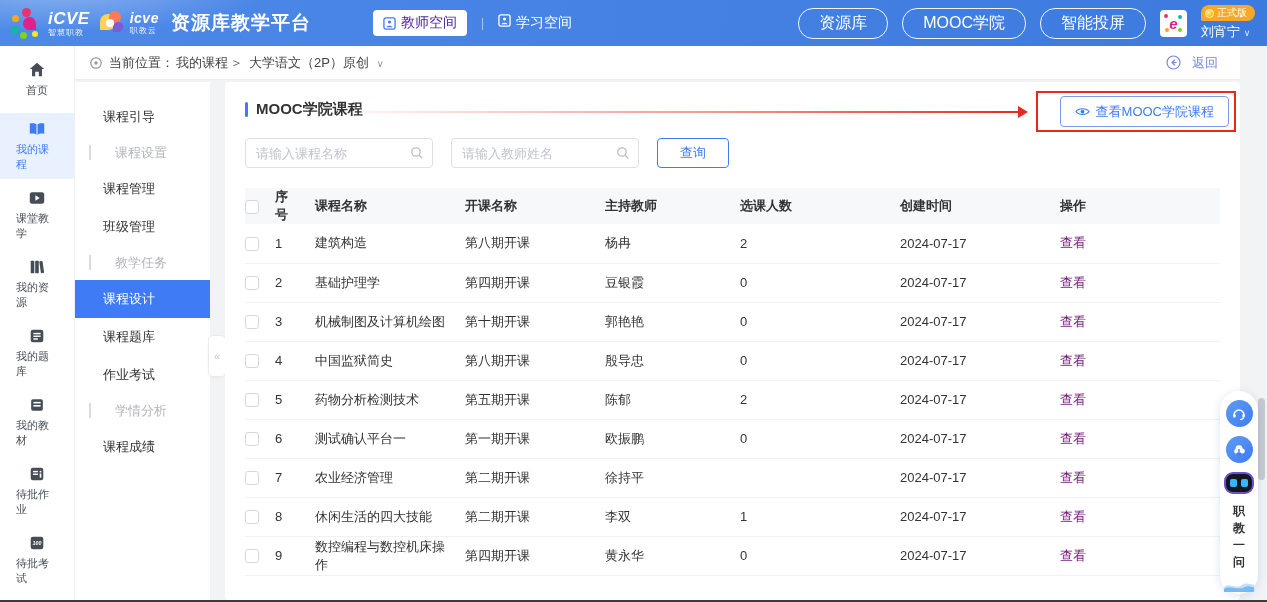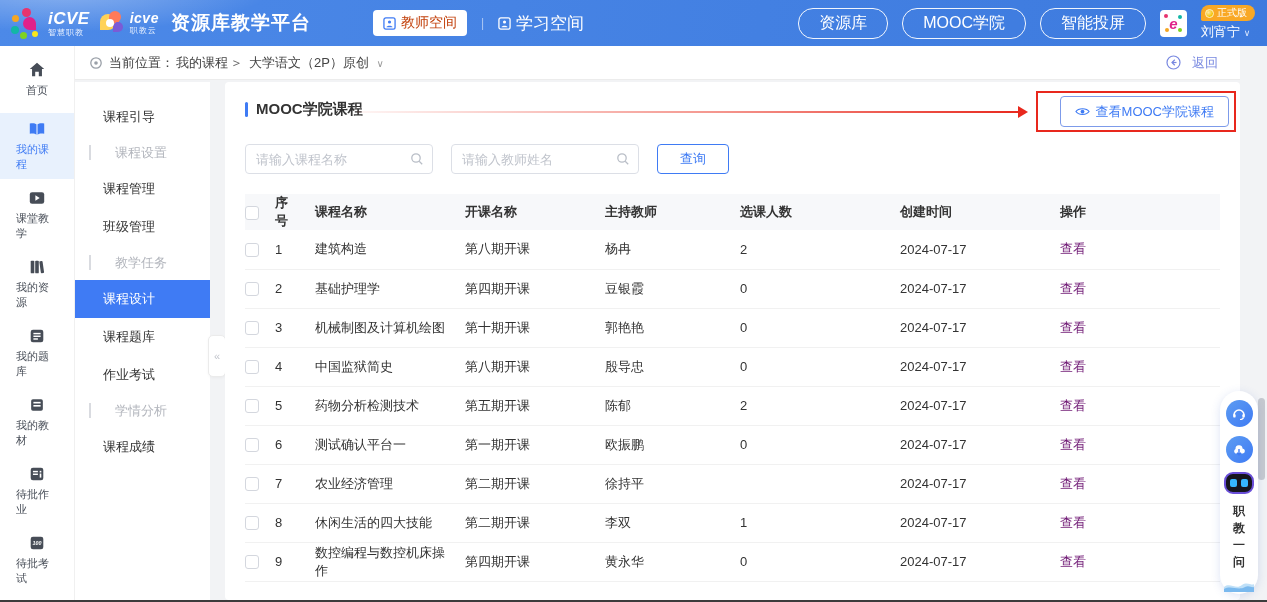--- a/index.html
+++ b/index.html
@@ -14,23 +14,23 @@
   .swirl { position:relative; width:34px; height:34px; margin-right:4px; }
   .swirl i { position:absolute; border-radius:50%; }
   .logo-txt { line-height:1; }
   .logo-txt .big { font-size:17px; font-weight:bold; font-style:italic; color:#fff; letter-spacing:.5px; }
   .logo-txt .small { font-size:8px; color:#eaf2ff; margin-top:2px; letter-spacing:1px; }
   .logo2 { display:flex; align-items:center; margin-right:12px; }
   .shell { position:relative; width:26px; height:26px; margin-right:4px; }
   .shell i { position:absolute; border-radius:50% 50% 50% 0; }
   .app-title { color:#fff; font-size:19px; font-weight:bold; letter-spacing:1px; }
   .space-nav { display:flex; align-items:center; margin-left:62px; }
-  .space-btn { display:flex; align-items:center; gap:5px; background:#fff; color:#c2410c; font-size:14px; border-radius:4px; padding:4px 10px; cursor:pointer; }
+  .space-btn { display:flex; align-items:center; gap:5px; background:#fff; color:#4c1d95; font-size:14px; border-radius:4px; padding:4px 10px; cursor:pointer; }
   .space-sep { color:rgba(255,255,255,.55); margin:0 14px; font-size:12px; }
-  .space-link { display:flex; align-items:center; gap:5px; color:#fff; font-size:17px; cursor:pointer; }
+  .space-link { display:flex; align-items:flex-start; gap:5px; color:#fff; font-size:14px; cursor:pointer; }
   .hdr-right { margin-left:auto; display:flex; align-items:center; gap:14px; }
   .pill { border:1px solid rgba(255,255,255,.92); color:#fff; font-size:16px; border-radius:15px; padding:4px 20px; cursor:pointer; white-space:nowrap; }
   .mini-logo { width:27px; height:27px; background:#fff; border-radius:4px; display:flex; align-items:center; justify-content:center; position:relative; }
   .mini-logo b { color:#e0218a; font-size:15px; font-style:italic; }
   .mini-logo i { position:absolute; border-radius:50%; }
   .user-col { display:flex; flex-direction:column; align-items:flex-start; gap:2px; }
   .badge { display:flex; align-items:center; gap:3px; background:#f9a825; color:#fff; font-size:10px; border-radius:9px 9px 9px 2px; padding:1px 8px 1px 4px; }
   .badge .medal { width:9px; height:9px; border-radius:50%; background:radial-gradient(circle at 35% 35%, #ffe9a8, #f2c200 70%); border:1px solid #fff3c4; display:inline-block; }
   .username { color:#fff; font-size:13px; cursor:pointer; white-space:nowrap; }
   .caret { font-size:9px; color:#dbe8ff; }
@@ -66,21 +66,21 @@
   .title-bar { width:3px; height:15px; background:#3f7bf4; border-radius:2px; margin-right:8px; }
   .section-title { font-size:15px; font-weight:bold; color:#333; }
 
   .anno-line { position:absolute; top:29px; left:132px; right:216px; height:2px;
     background:linear-gradient(90deg, rgba(235,60,45,.05), rgba(235,60,45,.55) 55%, #e8281d); pointer-events:none; }
   .anno-arrow { position:absolute; top:24px; right:206px; width:0; height:0; border:6px solid transparent; border-left:10px solid #e8281d; pointer-events:none; }
   .anno-box { position:absolute; top:9px; right:4px; width:200px; height:41px; border:2px solid #e8281d; pointer-events:none; }
   .view-mooc-btn { position:absolute; top:14px; right:11px; height:31px; display:flex; align-items:center; gap:6px;
     border:1px solid #7d9bea; border-radius:4px; background:#fff; color:#3f7bf4; font-size:13px; padding:0 14px; cursor:pointer; }
 
-  .search-row { display:flex; align-items:flex-end; margin-top:24px; gap:18px; }
+  .search-row { display:flex; align-items:flex-end; margin-top:18px; gap:18px; }
   .search-box { position:relative; width:188px; height:30px; }
   .search-box input { width:100%; height:100%; border:1px solid #dcdfe6; border-radius:4px; padding:0 30px 0 10px; font-size:13px; color:#333; outline:none; font-family:inherit; }
   .search-box input::placeholder { color:#c0c4cc; }
   .search-box svg { position:absolute; right:9px; top:8px; }
   .query-btn { width:72px; height:30px; border:1px solid #3f7bf4; border-radius:4px; background:#fff; color:#3f7bf4; font-size:13px; cursor:pointer; font-family:inherit; }
 
   table { width:100%; border-collapse:collapse; table-layout:fixed; margin-top:20px; }
   thead td { background:#f7f8fa; font-weight:bold; color:#333; height:34px; }
   td { font-size:13px; color:#333; padding-right:16px; text-align:left; vertical-align:middle; }
   tbody td { height:39px; border-bottom:1px solid #f1f1f1; }

